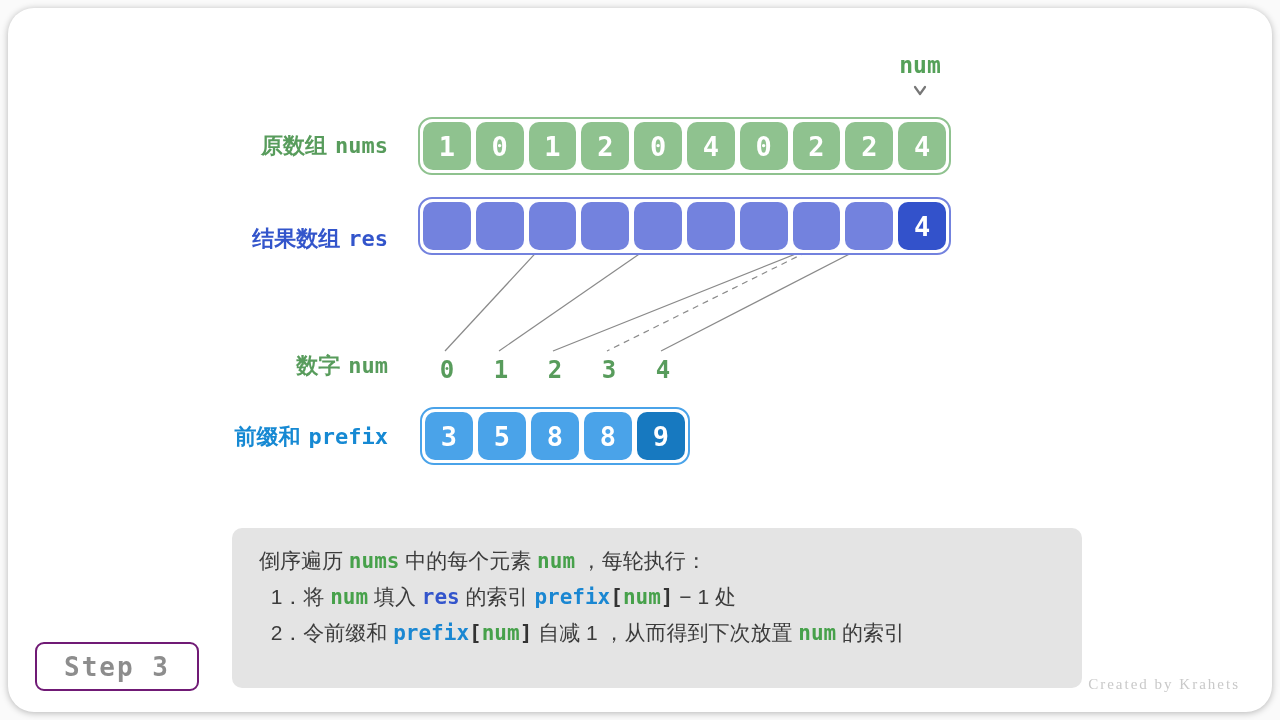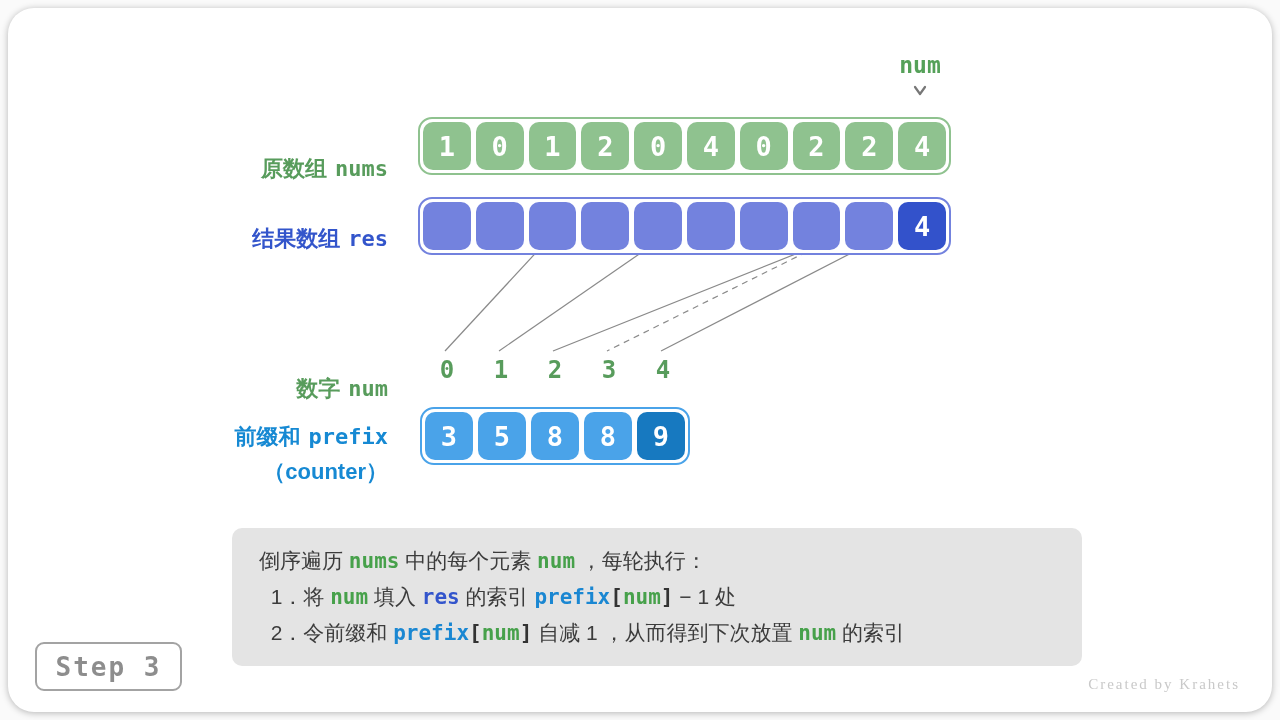--- a/index.html
+++ b/index.html
@@ -15,21 +15,21 @@
   
   .pointer { position:absolute; left:890px; top:52px; width:60px; text-align:center;
              font-family:"DejaVu Sans Mono", monospace; font-weight:bold;
              font-size:23px; color:#55a159; }
   .pointer-arrow { position:absolute; left:890px; top:82px; width:60px; text-align:center; }
 
   
   .rowlabel { position:absolute; right:892px; white-space:nowrap; font-weight:bold;
               font-size:22px; }
   .rowlabel .code { font-family:"DejaVu Sans Mono", monospace; margin-left:8px; }
-  .lbl-green { color:#589c5c;margin-top:23px; }
+  .lbl-green { color:#589c5c; }
   .lbl-blue  { color:#3355cb; }
   .lbl-cyan  { color:#1689d3; }
 
   
   .array { position:absolute; display:flex; gap:5px; padding:3px; background:#fff;
            border-radius:14px; border:2px solid; }
   .cell { flex:1; height:48px; border-radius:10px; display:flex; align-items:center;
           justify-content:center; color:#fff; font-family:"DejaVu Sans Mono", monospace;
           font-weight:bold; font-size:27px; }
   .arr-nums  { left:418px; top:117px; width:533px; height:58px; border-color:#8fc28f; }
@@ -40,35 +40,35 @@
   .arr-prefix{ left:420px; top:407px; width:270px; height:58px; border-color:#4aa3e9; }
   .arr-prefix .cell { background:#4aa3e9; }
   .arr-prefix .cell.hl { background:#1779c0; }
 
   
   .numrow { position:absolute; left:420px; top:356px; width:270px; display:flex; }
   .numval { flex:1; text-align:center; font-family:"DejaVu Sans Mono", monospace;
             font-weight:bold; font-size:24px; color:#589c5c; }
 
   
-  .note { position:absolute; left:232px; top:528px; width:850px; height:138px;
+  .note { position:absolute; left:232px; top:528px; width:850px; height:160px;
           background:#e4e4e4; border-radius:10px; padding:15px 0 0 27px;
           font-size:21px; color:#3c3c3c; }
   .note-line { white-space:pre; line-height:36px; }
   .seg-plain { }
   .seg-green-code, .seg-blue-code, .seg-cyan-code, .seg-bracket {
       font-family:"DejaVu Sans Mono", monospace; font-weight:bold; }
   .seg-green-code { color:#47a14b; }
   .seg-blue-code  { color:#3355cc; }
   .seg-cyan-code  { color:#1a87d2; }
   .seg-bracket    { color:#333333; }
 
   
-  .step { position:absolute; left:35px; top:642px; width:147px; height:49px;
-          border:2px solid #a3a3a3; border-radius:9px; background:#fff;
+  .step { position:absolute; left:35px; top:642px; width:164px; height:49px;
+          border:2px solid #701a75; border-radius:9px; background:#fff;
           display:flex; align-items:center; justify-content:center;
           font-family:"DejaVu Sans Mono", monospace; font-weight:bold;
           font-size:26px; color:#8d8d8d; letter-spacing:2px; }
 
   
   .credit { position:absolute; right:40px; top:676px;
             font-family:Liberation Serif, serif; font-size:15px;
             color:#c9c9c9; letter-spacing:2px; }
 </style>
 </head>
@@ -123,21 +123,20 @@
   <div class="rowlabel lbl-green" style="top:351px;"><span>数字</span><span class="code">num</span></div>
   <div class="numrow">
       <div class="numval">0</div>
       <div class="numval">1</div>
       <div class="numval">2</div>
       <div class="numval">3</div>
       <div class="numval">4</div>
     </div>
 
   <div class="rowlabel lbl-cyan" style="top:422px;"><span>前缀和</span><span class="code">prefix</span></div>
-  <div class="rowlabel lbl-cyan" style="top:457px;"><span>（counter）</span></div>
   <div class="array arr-prefix">
       <div class="cell">3</div>
       <div class="cell">5</div>
       <div class="cell">8</div>
       <div class="cell">8</div>
       <div class="cell hl">9</div>
     </div>
 
   <div class="note">
       <div class="note-line"><span class="seg-plain">倒序遍历 </span><span class="seg-green-code">nums</span><span class="seg-plain"> 中的每个元素 </span><span class="seg-green-code">num</span><span class="seg-plain"> ，每轮执行：</span></div>

